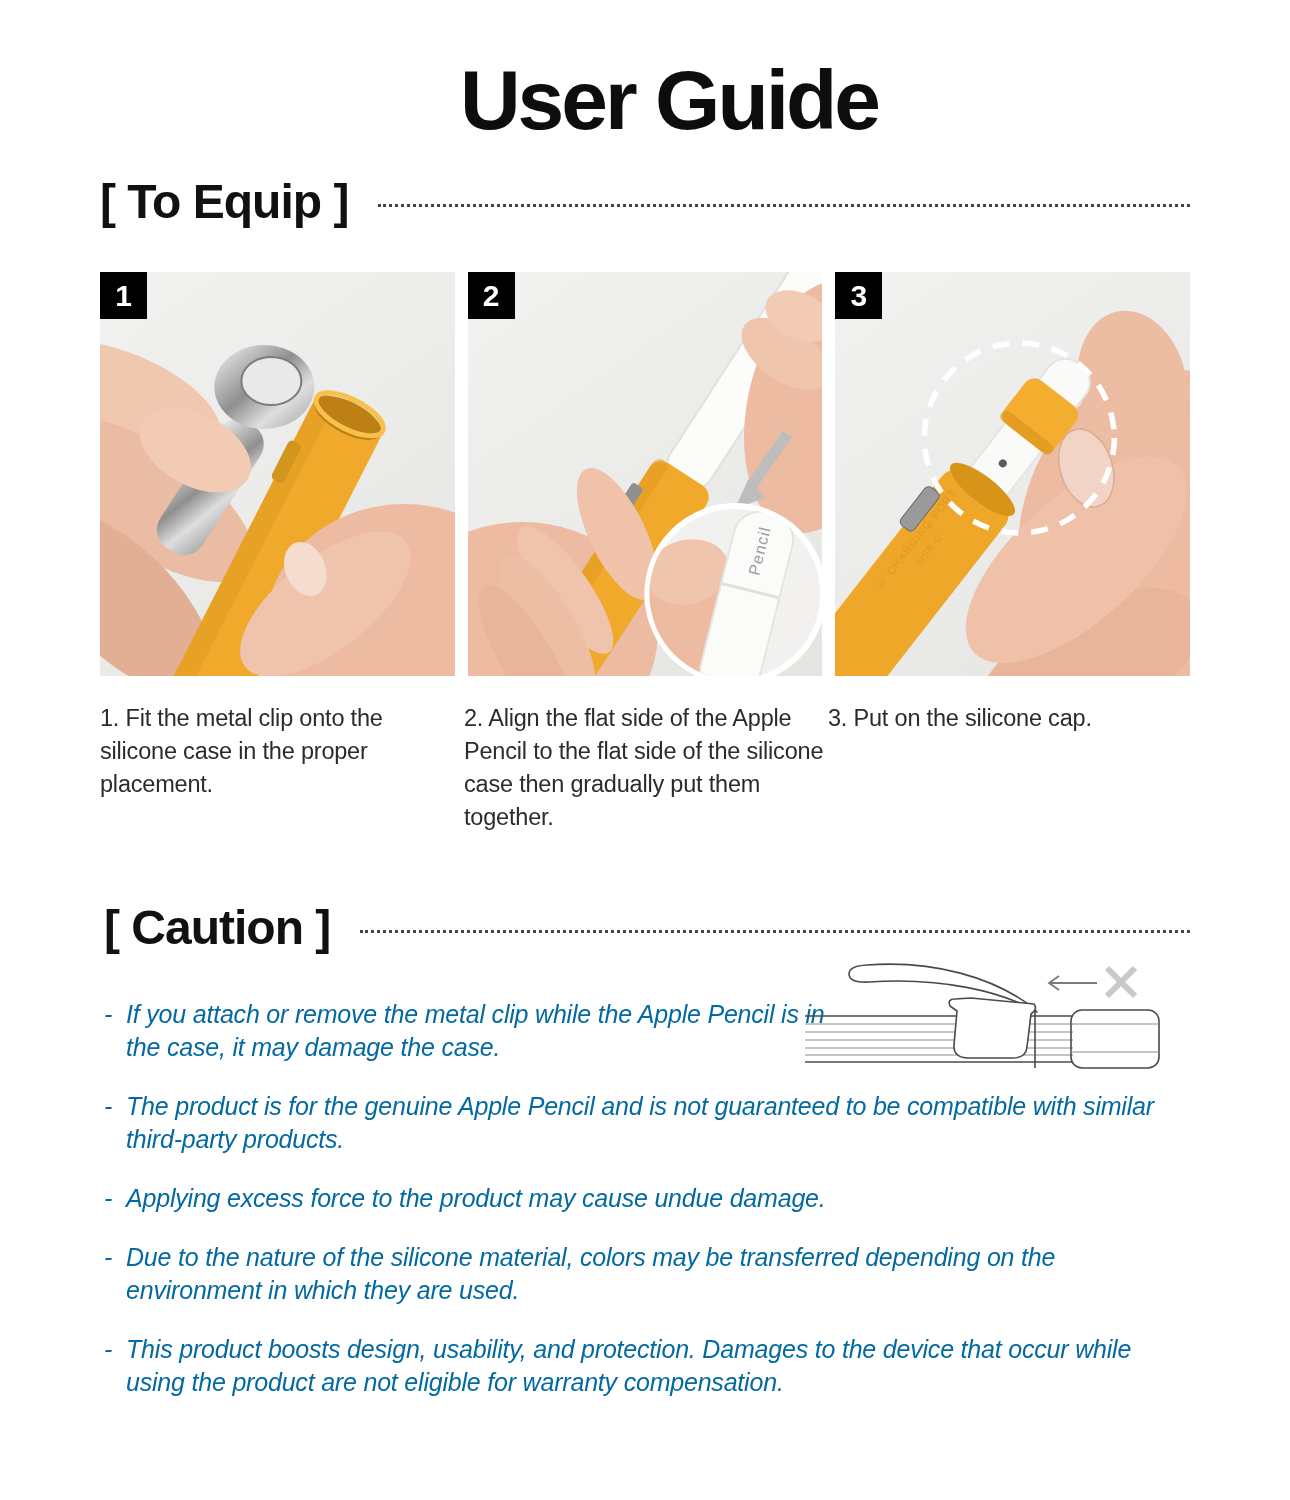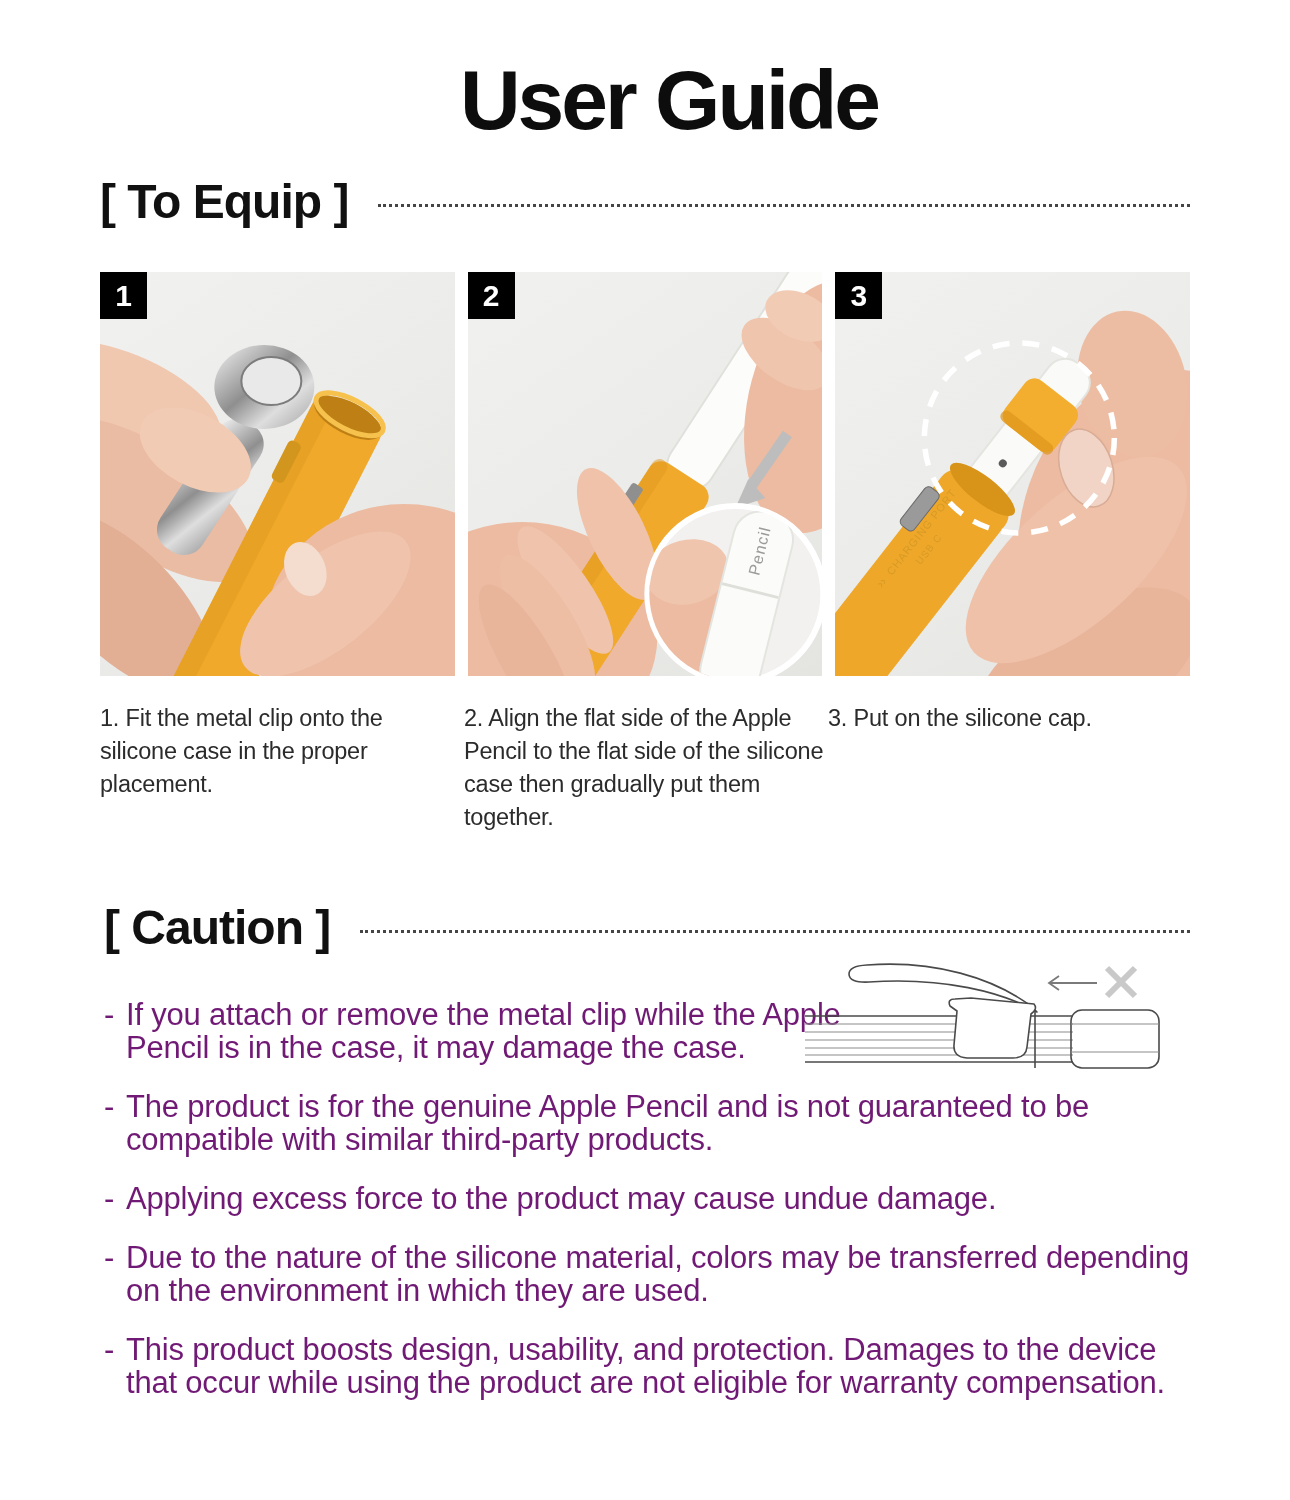--- a/index.html
+++ b/index.html
@@ -85,26 +85,27 @@
     margin-top:46px;
   }
   .caution-illustration{
     position:absolute;
     top:-46px;
     right:0;
     width:385px;
     height:128px;
   }
   .caution-item{
-    font-size:31px;
+    font-size:25px;
     line-height:33px;
-    color:#701a75;
+    color:#0369a1;
     letter-spacing:-0.2px;
     margin-bottom:26px;
     padding-left:22px;
+    font-style:italic;
   }
   .caution-item .dash{
     display:inline-block;
     width:22px;
     margin-left:-22px;
   }
   .caution-item.narrow{max-width:720px;}
 </style>
 </head>
 <body>

